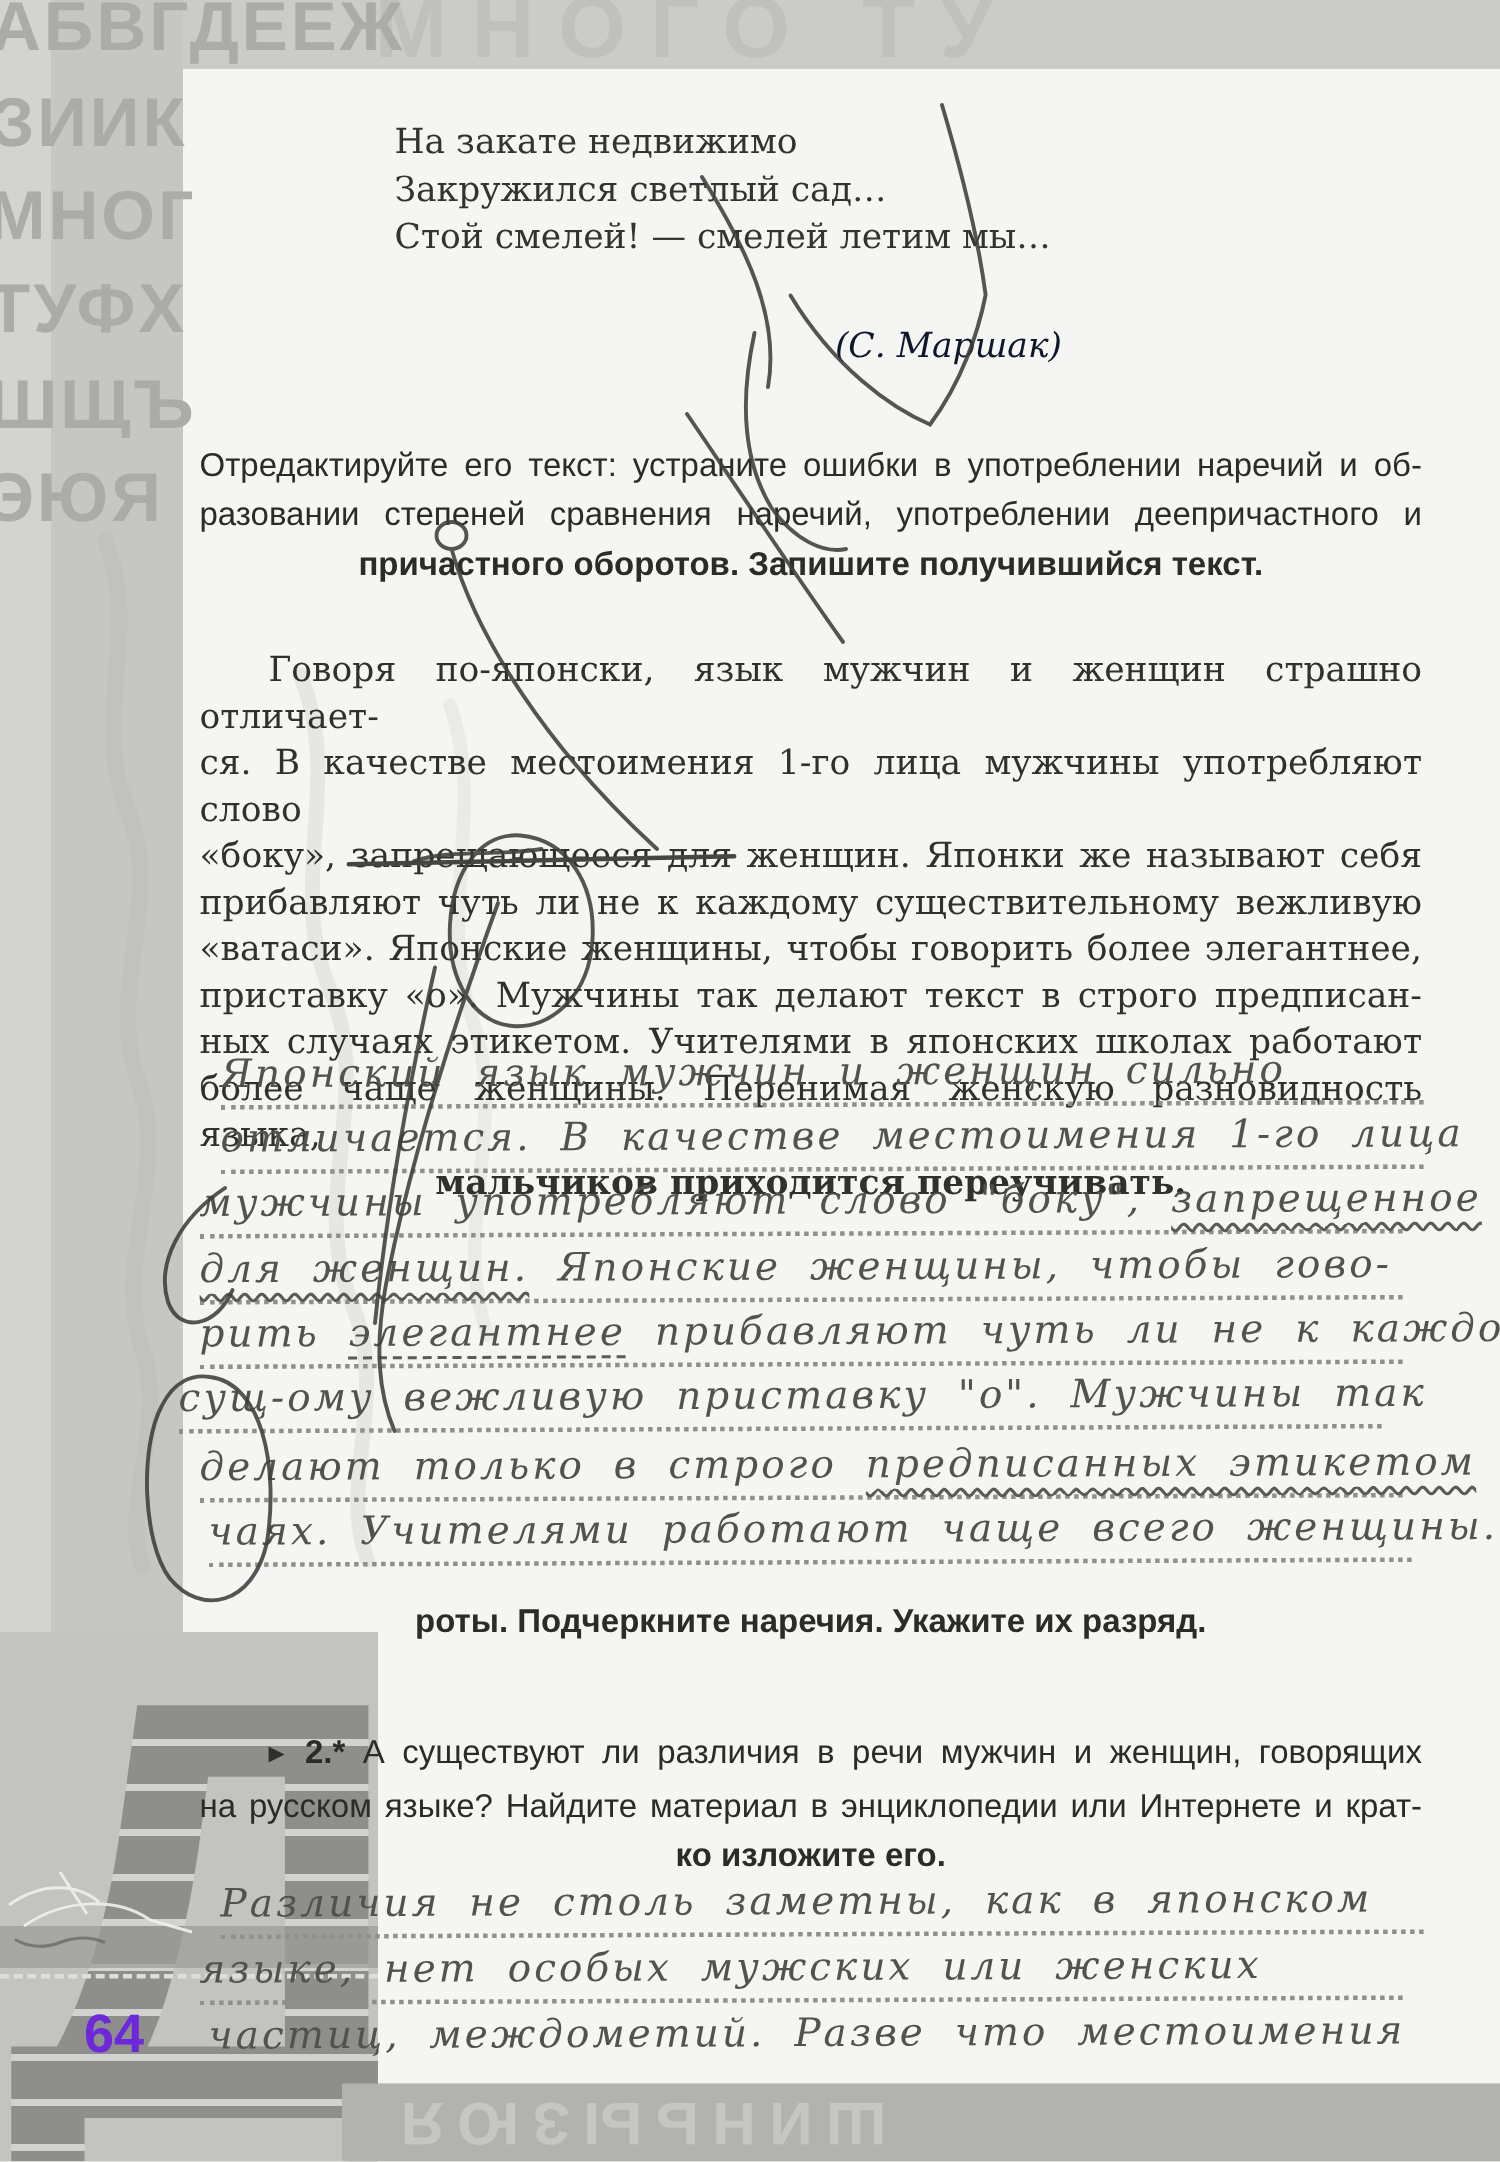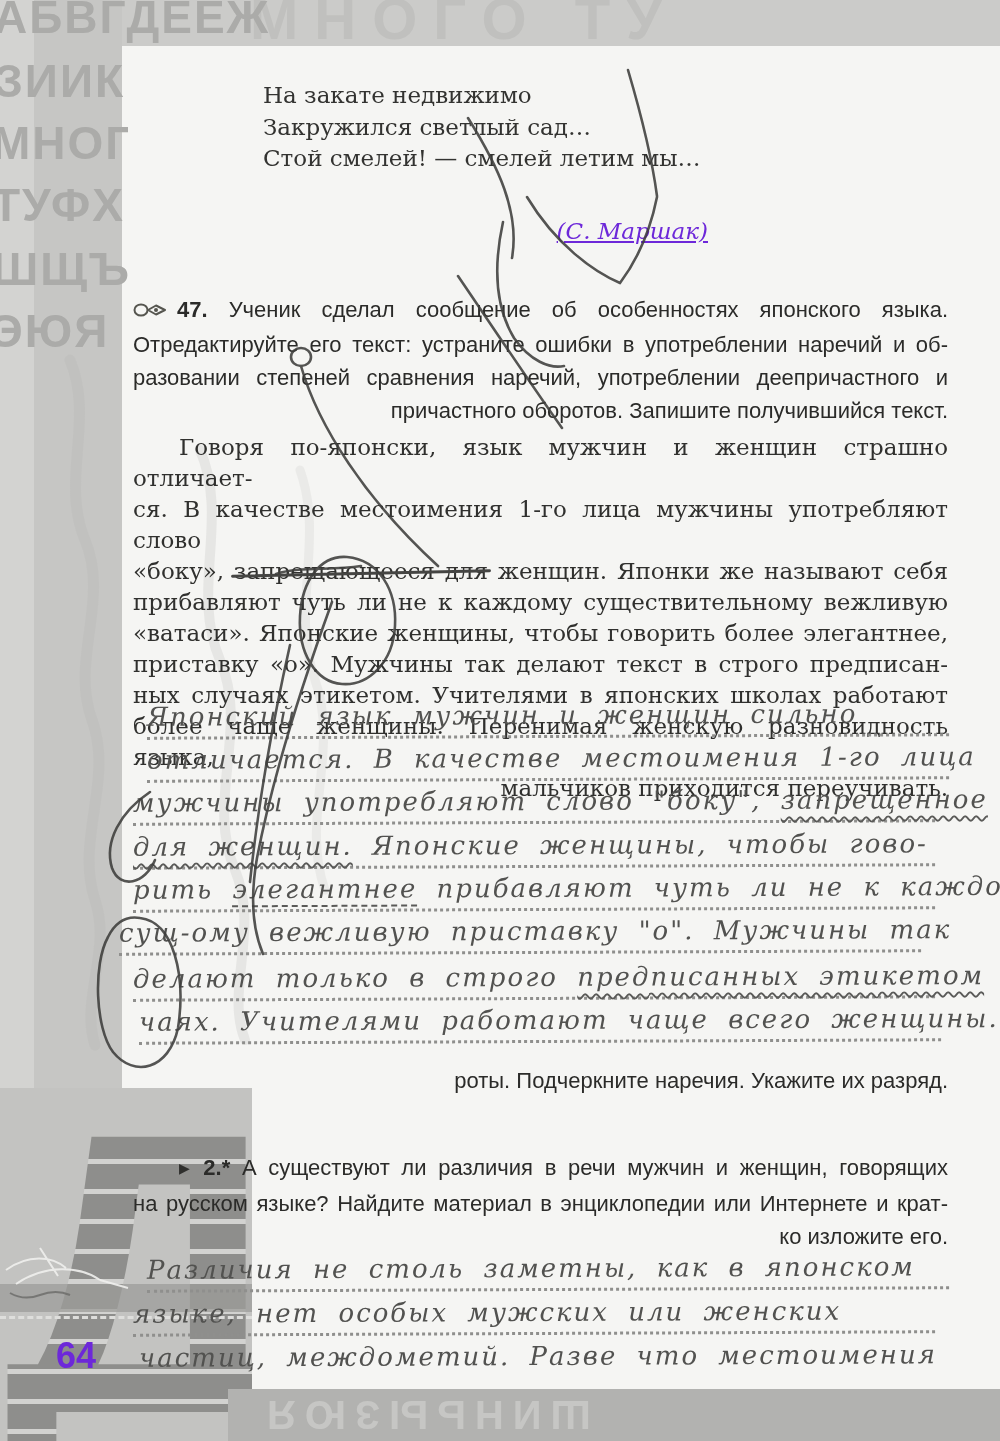--- a/index.html
+++ b/index.html
@@ -28,26 +28,26 @@
   .page-num{position:absolute;left:56px;top:250px;font:bold 36px/1 "Liberation Sans",sans-serif;color:#6d28d9;}
 
   .footer-band{position:absolute;left:228px;top:1389px;width:772px;height:52px;background:#b2b2b0;z-index:2;overflow:hidden;}
   .footer-mirror{position:absolute;left:30px;top:2px;display:inline-block;transform:rotate(180deg);
     font:bold 40px/48px "Liberation Sans",sans-serif;color:#c6c6c4;letter-spacing:9px;}
 
   
   .content{position:absolute;left:0;top:0;width:1000px;height:1441px;z-index:3;}
   .poem{position:absolute;left:263px;top:80px;font:23px/31.5px "DejaVu Serif",serif;color:#333331;}
   .poem-author{position:absolute;left:263px;top:216px;width:445px;text-align:right;
-    font:italic 23px/30px "DejaVu Serif",serif;color:#6d28d9;text-decoration:underline;}
+    font:italic 23px/30px "DejaVu Serif",serif;color:#0f172a;}
 
   .ex-block{position:absolute;left:133px;top:293px;width:815px;font:22px/33px "Liberation Sans",sans-serif;color:#2b2b29;}
   .task-block{position:absolute;left:133px;width:815px;font:22px/33px "Liberation Sans",sans-serif;color:#2b2b29;}
   .jline{text-align:justify;text-align-last:justify;}
-  .jlast{text-align:right;}
+  .jlast{text-align:center;font-weight:bold;}
   .ex-num,.task-num{font-weight:bold;}
   .task-indent{text-indent:46px;}
   .marker{font-size:14px;position:relative;top:-2px;margin-right:8px;color:#2f2f2d;}
   .ex-icon{display:inline-block;margin-right:8px;vertical-align:-2px;}
 
   .read-block{position:absolute;left:133px;top:432px;width:815px;font:23px/31px "DejaVu Serif",serif;color:#30302e;}
   .read-indent{text-indent:46px;}
   .pen-strike{position:relative;}
   .pen-strike::after{content:'';position:absolute;left:-3px;right:-3px;top:55%;height:3px;
     background:#454543;transform:rotate(-1.2deg);border-radius:2px;}
@@ -107,25 +107,20 @@
 
   <div class="content">
     <div class="poem" id="poem-lines">
         <div class="poem-line">На закате недвижимо</div>
         <div class="poem-line">Закружился светлый сад…</div>
         <div class="poem-line">Стой смелей! — смелей летим мы…</div>
       </div>
     <div class="poem-author">(С. Маршак)</div>
 
     <div class="ex-block" id="exercise-block">
-        <div class="jline"><span class="ex-icon"><svg width="36" height="18" viewBox="0 0 36 18">
-              <ellipse cx="8" cy="9" rx="6.5" ry="5.5" fill="none" stroke="#55554f" stroke-width="2"></ellipse>
-              <path d="M15 9 L23 4.5 L32 9 L23 13.5 Z" fill="none" stroke="#55554f" stroke-width="2" stroke-linejoin="round"></path>
-              <circle cx="23" cy="9" r="2" fill="#55554f"></circle>
-            </svg></span><span class="ex-num">47. </span>Ученик сделал сообщение об особенностях японского языка.</div>
         <div class="jline">Отредактируйте его текст: устраните ошибки в употреблении наречий и об-</div>
         <div class="jline">разовании степеней сравнения наречий, употреблении деепричастного и</div>
         <div class="jlast">причастного оборотов. Запишите получившийся текст.</div>
       </div>
 
     <div class="read-block" id="reading-block">
         <div class="jline read-indent">Говоря по-японски, язык мужчин и женщин страшно отличает-</div>
         <div class="jline">ся. В качестве местоимения 1-го лица мужчины употребляют слово</div>
         <div class="jline">«боку», <span class="pen-strike">запрещающееся для</span> женщин. Японки же называют себя</div>
         <div class="jline">прибавляют чуть ли не к каждому существительному вежливую</div>

